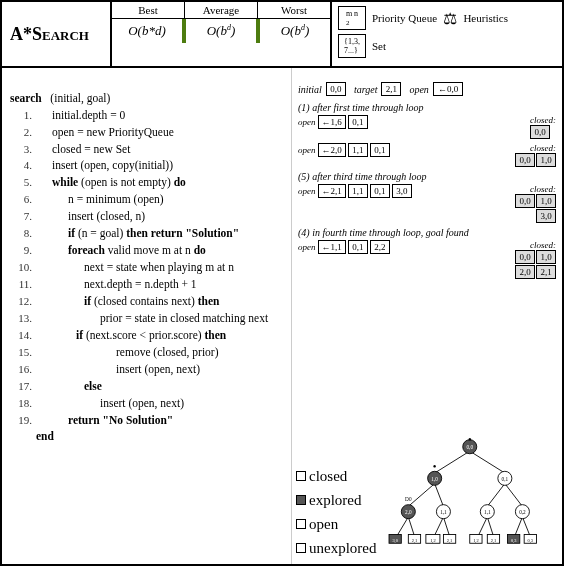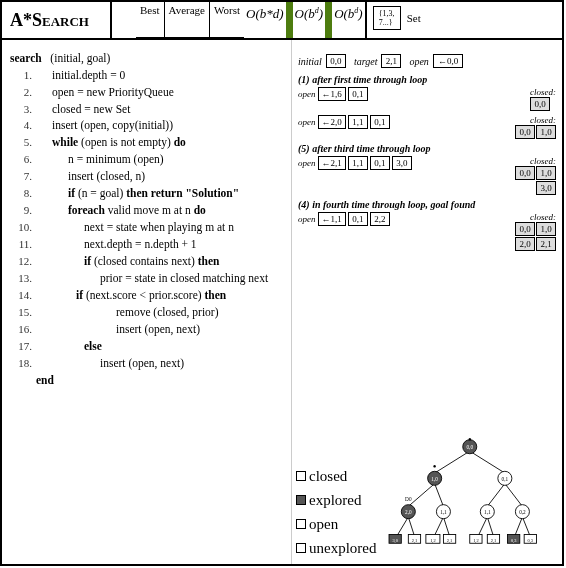--- a/index.html
+++ b/index.html
@@ -33,24 +33,23 @@
       font-variant: small-caps;
       padding: 4px 8px;
       border-right: 2px solid #000;
       display: flex;
       align-items: center;
       min-width: 110px;
     }
 
     .header-table-area {
       display: flex;
-      flex-direction: row;
+      flex-direction: column;
       border-right: 2px solid #000;
       flex: 0 0 220px;
-      margin-left: 24px;
     }
 
     .complexity-header {
       display: flex;
       border-bottom: 1px solid #000;
     }
     .complexity-header div {
       flex: 1;
       text-align: center;
       padding: 2px 4px;
@@ -60,21 +59,21 @@
     .complexity-header div:last-child { border-right: none; }
 
     .complexity-values {
       display: flex;
     }
     .complexity-values div {
       flex: 1;
       text-align: center;
       padding: 4px 2px;
       font-size: 13px;
-      border-right: 7px solid #4d7c0f;
+      border-right: 4px solid #4d7c0f;
       font-style: italic;
     }
     .complexity-values div:last-child { border-right: none; }
 
     .header-icons {
       display: flex;
       flex-direction: column;
       justify-content: center;
       padding: 4px 6px;
       flex: 1;
@@ -106,21 +105,21 @@
     
     .main-content {
       display: flex;
       flex: 1;
       overflow: hidden;
     }
 
     
     .pseudocode {
       flex: 0 0 290px;
-      padding: 10px 8px;
+      padding: 22px 8px;
       border-right: 1px solid #ccc;
       font-size: 11.5px;
       line-height: 1.45;
     }
 
     .pseudo-line {
       display: flex;
       align-items: baseline;
     }
 
@@ -176,21 +175,20 @@
       min-width: 20px;
       text-align: center;
       background: #ddd;
     }
 
     .section-label {
       font-style: italic;
       font-size: 10px;
       margin-top: 4px;
       margin-bottom: 2px;
-      font-weight: bold;
     }
 
     .legend {
       font-size: 15px;
       line-height: 1.6;
     }
     .legend-item {
       display: flex;
       align-items: center;
       gap: 3px;
@@ -222,20 +220,28 @@
       <div class="complexity-values">
         <div><i>O(b*d)</i></div>
         <div><i>O(b<sup>d</sup>)</i></div>
         <div><i>O(b<sup>d</sup>)</i></div>
       </div>
     </div>
 
     <div class="header-icons">
       <div class="icon-row">
         <div class="icon-box">
+          <span style="font-size:8px;">m&nbsp;n<br><span style="font-size:7px;">2</span></span>
+        </div>
+        <span class="icon-label">Priority Queue</span>
+        <div style="font-size:16px;">⚖</div>
+        <span class="icon-label">Heuristics</span>
+      </div>
+      <div class="icon-row">
+        <div class="icon-box">
           <span style="font-size:8px;">{1,3,<br>7...}</span>
         </div>
         <span class="icon-label">Set</span>
       </div>
     </div>
   </div>
 
   <div class="main-content">
 
     <div class="pseudocode">
@@ -311,20 +317,24 @@
         <span class="line-num">16.</span>
         <span class="code-text" style="margin-left:80px;">insert (open, next)</span>
       </div>
       <div class="pseudo-line">
         <span class="line-num">17.</span>
         <span class="code-text indent3"><span class="keyword">else</span></span>
       </div>
       <div class="pseudo-line">
         <span class="line-num">18.</span>
         <span class="code-text" style="margin-left:64px;">insert (open, next)</span>
+      </div>
+      <div class="pseudo-line">
+        <span class="line-num">19.</span>
+        <span class="code-text indent2"><span class="keyword">return</span> <span class="string-val">"No Solution"</span></span>
       </div>
       <div class="pseudo-line">
         <span class="line-num"></span>
         <span class="code-text keyword">end</span>
       </div>
 
     </div>
 
     <div class="visualization">
 

